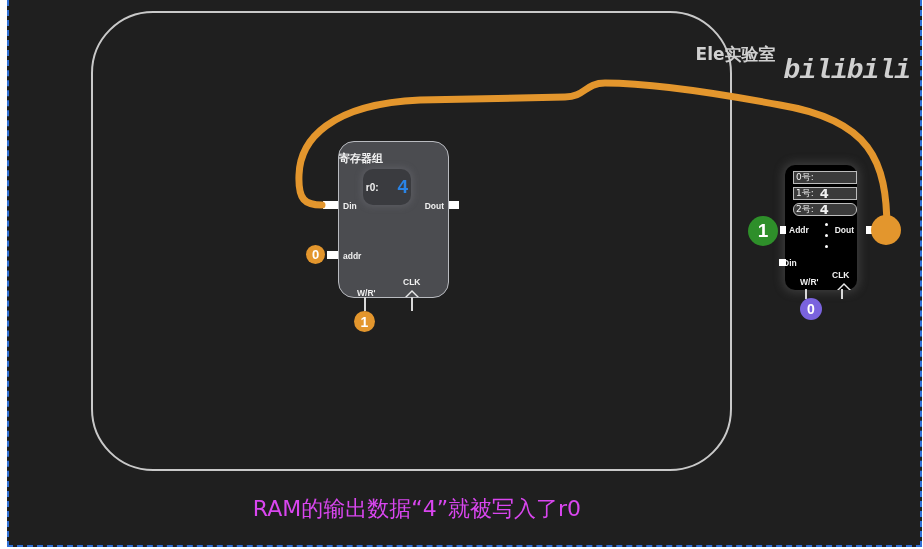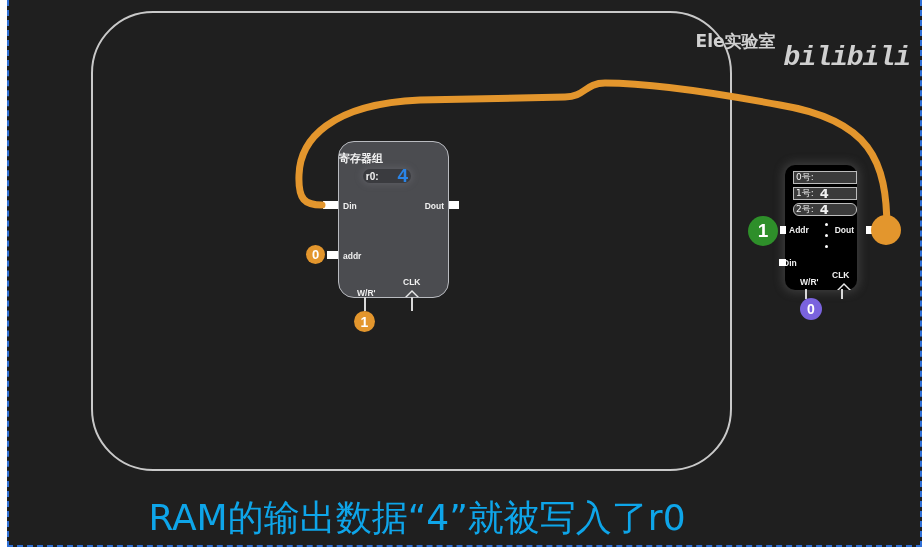--- a/index.html
+++ b/index.html
@@ -40,21 +40,21 @@
       box-sizing: border-box;
       color: #f2f2f2;
     }
     #reg .title {
       position: absolute; left: 0; right: 0; top: 9px;
       text-align: left; font-size: 11px; font-weight: bold;
       font-family: "DejaVu Sans", sans-serif;
     }
     #reg .r0box {
       position: absolute; left: 24px; top: 27px;
-      width: 48px; height: 14px;
+      width: 48px; height: 36px;
       background: #3a3b3f;
       border-radius: 10px;
       box-shadow: 0 0 6px 2px rgba(120,120,130,0.35);
       display: flex; align-items: center; justify-content: center;
       gap: 19px;
     }
     #reg .r0label { font-size: 10px; font-weight: bold; color: #f2f2f2; }
     #reg .r0val { font-size: 19px; font-weight: bold; color: #2a84e6; line-height: 18px; }
     .pinlabel { position: absolute; font-size: 8.5px; font-weight: bold; color: #f0f0f0; }
     .pin { position: absolute; background: #ffffff; }
@@ -92,29 +92,29 @@
       box-sizing: border-box;
       font-size: 9px; color: #f0f0f0;
       display: flex; align-items: center; padding-left: 2px;
       font-family: "DejaVu Sans", sans-serif;
     }
     .cell .cv { font-size: 13px; font-weight: bold; margin-left: 6px; line-height: 12px; }
     .dot { position: absolute; width: 3px; height: 3px; border-radius: 50%; background: #fff; }
     #ram .clk-tri { border-bottom-color: #e8e8e8; }
     #ram .clk-tri::after { border-bottom-color: #000; }
     #watermark {
-      position: absolute; right: 10px; top: 10px;
+      position: absolute; right: 10px; top: 23px;
       display: flex; align-items: center; gap: 8px;
       color: #d0d0d0;
     }
     #wm-text { font-size: 17px; font-weight: bold; font-family: "DejaVu Sans", sans-serif; }
     #wm-logo { font-size: 28px; font-weight: bold; font-style: italic; letter-spacing: -1px; font-family: Liberation Mono, monospace; margin-top: 32px; }
     #subtitle {
       position: absolute; left: 0; width: 100%; top: 494px;
-      text-align: center; font-size: 36px; color: #0ea5e9;
+      text-align: center; font-size: 22px; color: #d946ef;
       font-family: "DejaVu Sans", sans-serif;
       padding-right: 95px; box-sizing: border-box;
     }
   </style>
 </head>
 <body>
 
 <div id="stage">
 
   <div id="frame"></div>

